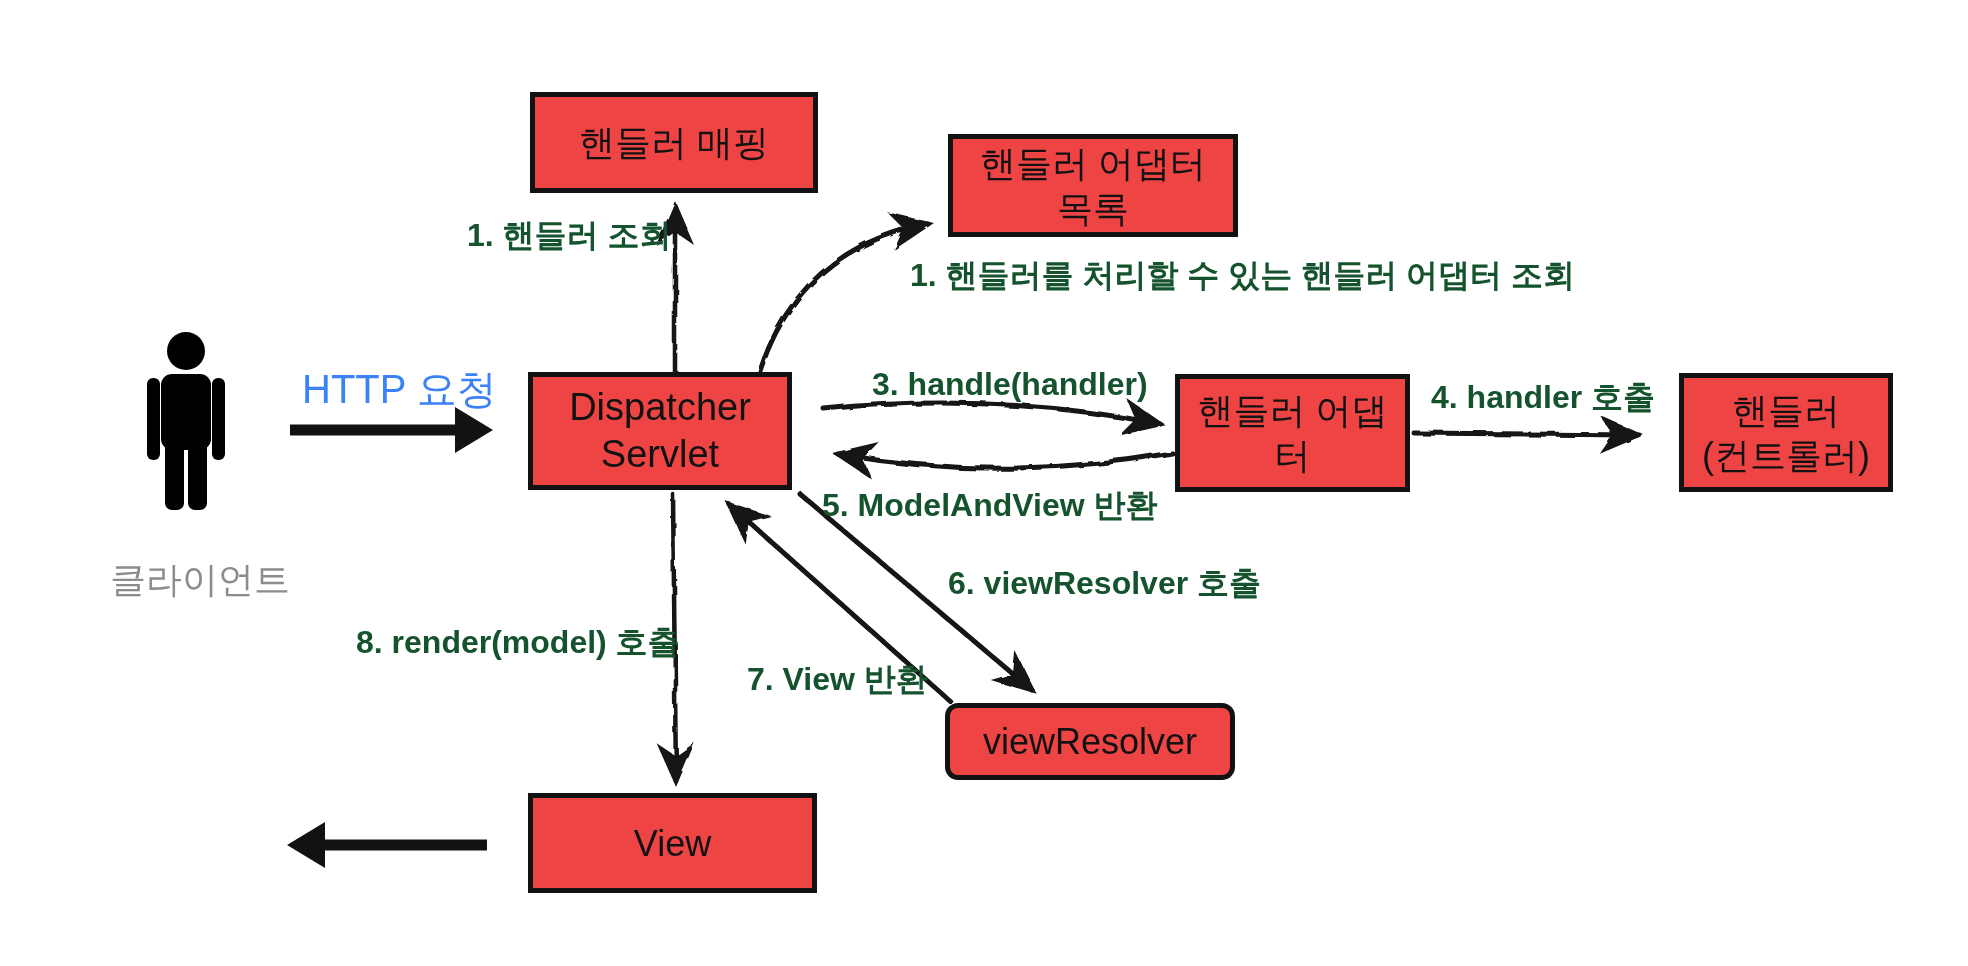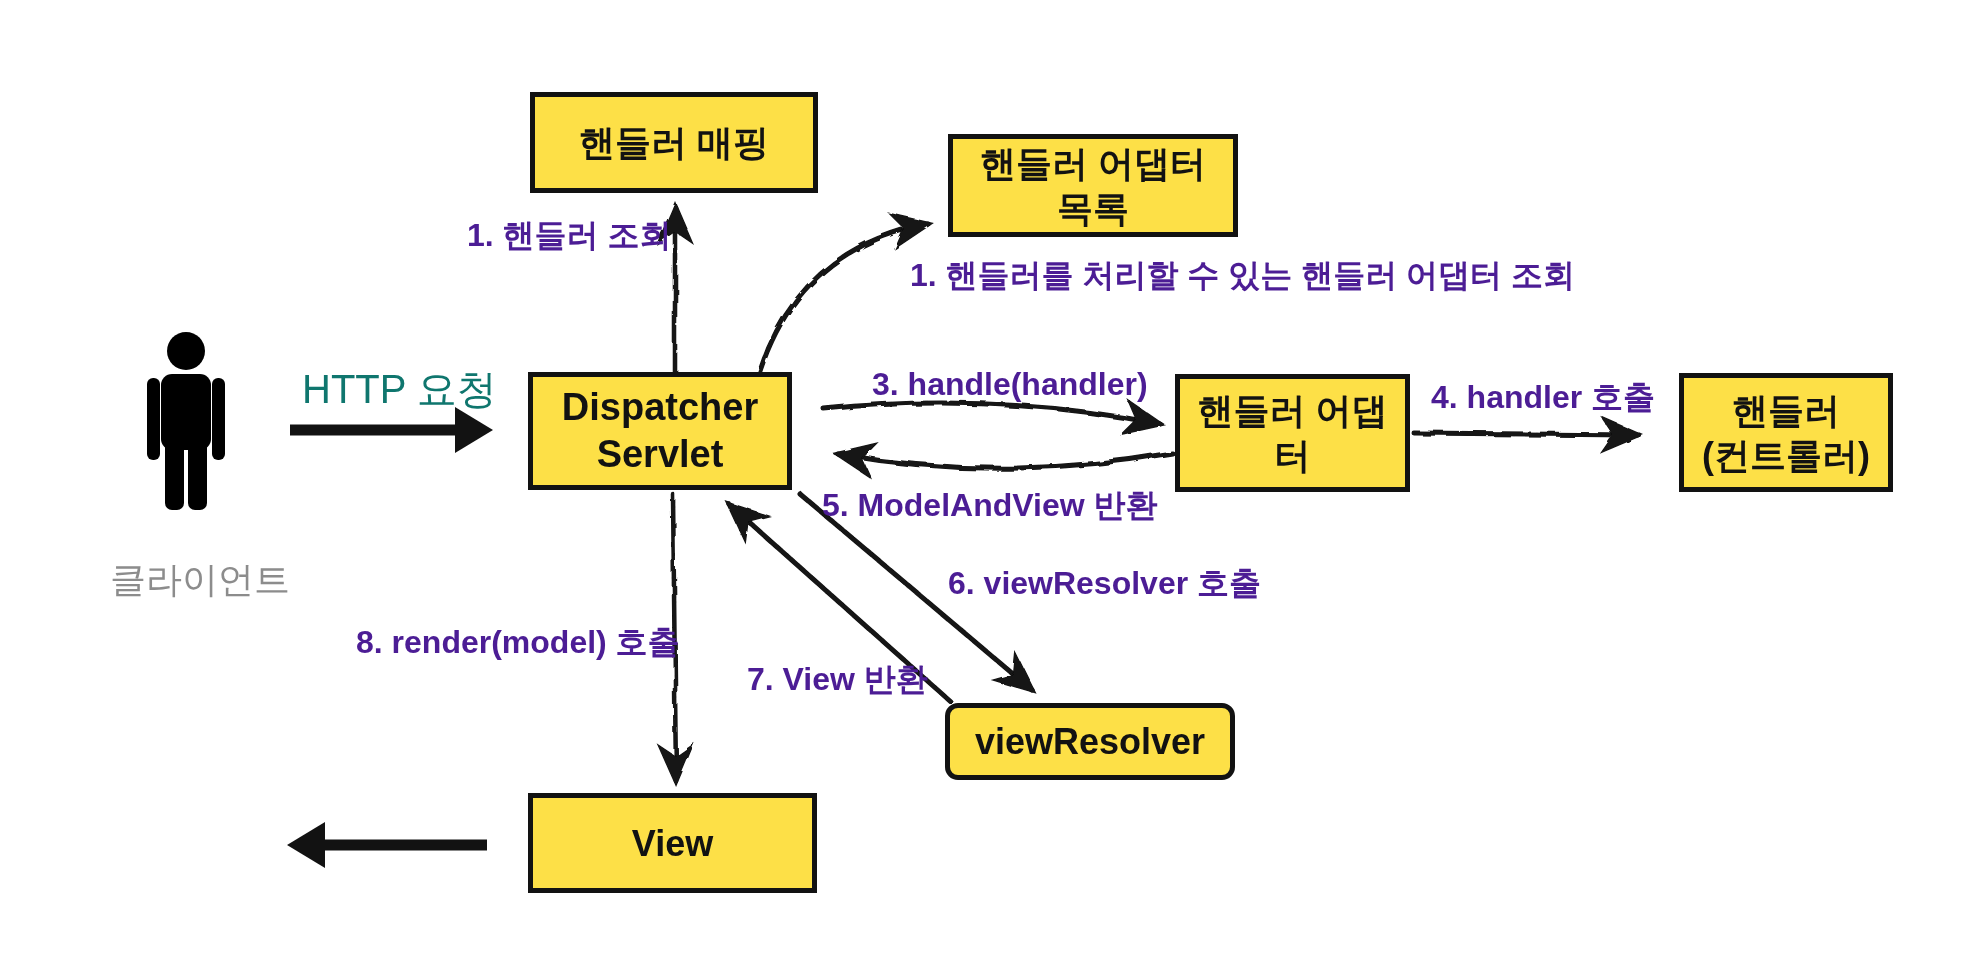--- a/index.html
+++ b/index.html
@@ -1,27 +1,27 @@
 <!DOCTYPE html>
 <html><head>
 <meta charset="utf-8">
 <style>
   html,body{margin:0;padding:0;background:#ffffff;}
   body{width:1968px;height:966px;position:relative;overflow:hidden;
        font-family:"Liberation Sans","DejaVu Sans",sans-serif;}
   .stage{position:absolute;left:0;top:0;width:1968px;height:966px;background:#ffffff;}
   svg.layer{position:absolute;left:0;top:0;width:1968px;height:966px;}
-  .box{position:absolute;border:5px solid #121212;background:#fde047;color:#121212;
+  .box{position:absolute;border:5px solid #121212;background:#ef4444;color:#121212;
        display:flex;flex-direction:column;align-items:center;justify-content:center;
-       font-weight:bold;text-align:center;line-height:1.25;box-sizing:border-box;}
+       font-weight:normal;text-align:center;line-height:1.25;box-sizing:border-box;}
   .box span{display:block;}
   .fs36{font-size:36px;}
   .fs38{font-size:38px;}
-  .steplabel{position:absolute;color:#4c1d95;font-weight:bold;font-size:32px;white-space:nowrap;}
-  .iolabel{position:absolute;color:#0f766e;font-weight:400;font-size:40px;white-space:nowrap;}
+  .steplabel{position:absolute;color:#14532d;font-weight:bold;font-size:32px;white-space:nowrap;}
+  .iolabel{position:absolute;color:#3b82f6;font-weight:400;font-size:40px;white-space:nowrap;}
   .clientlabel{position:absolute;color:#8c8c8c;font-weight:400;font-size:36px;white-space:nowrap;}
 </style>
 </head>
 <body>
 
 <div class="stage">
 
   <svg class="layer" viewBox="0 0 1968 966">
     <defs>
       <marker id="ah" markerUnits="userSpaceOnUse" markerWidth="48" markerHeight="42" refX="40" refY="21" orient="auto">

